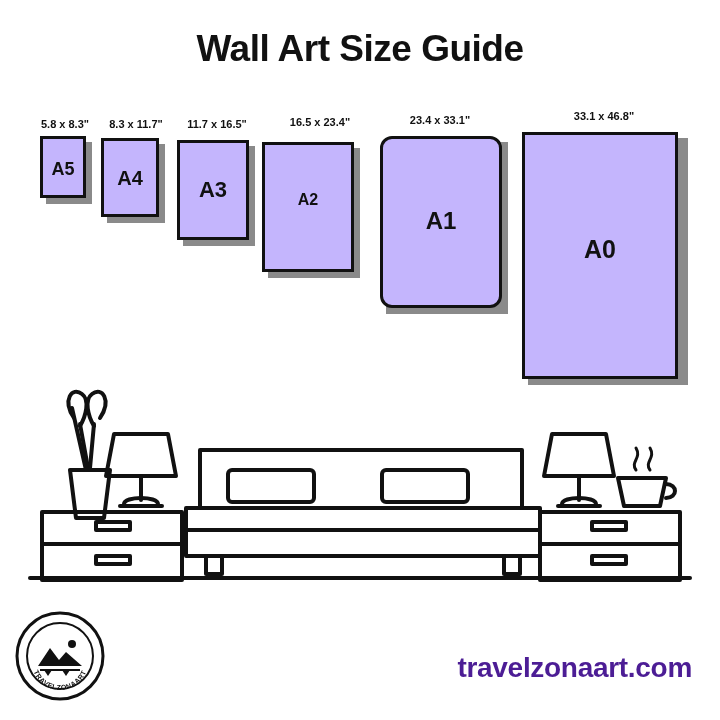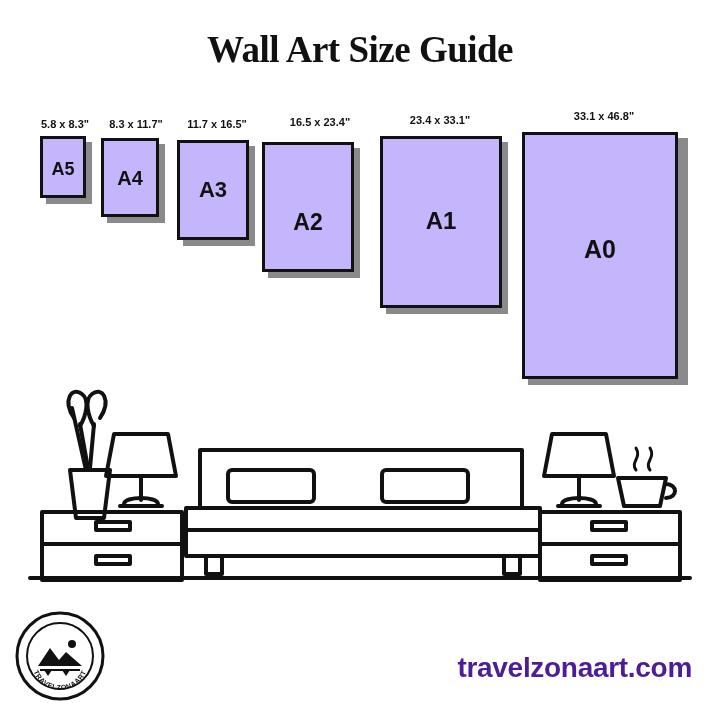--- a/index.html
+++ b/index.html
@@ -25,21 +25,20 @@
   #title {
     position: absolute;
     top: 28px;
     left: 0;
     width: 720px;
     text-align: center;
     font-size: 37px;
     font-weight: bold;
     letter-spacing: -0.5px;
     color: #111111;
-    font-family: Liberation Serif, serif;
   }
 
   
   #chart {
     position: absolute;
     left: 0;
     top: 100px;
     width: 720px;
     height: 300px;
   }
@@ -136,28 +135,28 @@
       <div class="frame-shadow" style="left:183px; top:46px; width:72px; height:100px;"></div>
       <div class="frame-box" style="left:177px; top:40px; width:72px; height:100px;padding-left:24px;">
         <div class="frame-name" style="top:34px; font-size:22px;">A3</div>
       </div>
     </div>
 
     <div class="frame-group">
       <div class="dim-label" style="left:255px; top:16px; width:130px;">16.5 x 23.4"</div>
       <div class="frame-shadow" style="left:268px; top:48px; width:92px; height:130px;"></div>
       <div class="frame-box" style="left:262px; top:42px; width:92px; height:130px;">
-        <div class="frame-name" style="top:64px; font-size:23px;">A2</div>
+        <div class="frame-name" style="top:46px; font-size:16px;">A2</div>
       </div>
     </div>
 
     <div class="frame-group">
       <div class="dim-label" style="left:370px; top:14px; width:140px;">23.4 x 33.1"</div>
       <div class="frame-shadow" style="left:386px; top:42px; width:122px; height:172px;"></div>
-      <div class="frame-box" style="left:380px; top:36px; width:122px; height:172px;">
+      <div class="frame-box" style="left:380px; top:36px; width:122px; height:172px;border-radius:12px;">
         <div class="frame-name" style="top:68px; font-size:24px;">A1</div>
       </div>
     </div>
 
     <div class="frame-group">
       <div class="dim-label" style="left:519px; top:10px; width:170px;">33.1 x 46.8"</div>
       <div class="frame-shadow" style="left:528px; top:38px; width:160px; height:247px;"></div>
       <div class="frame-box" style="left:522px; top:32px; width:156px; height:247px;">
         <div class="frame-name" style="top:100px; font-size:25px;">A0</div>
       </div>

